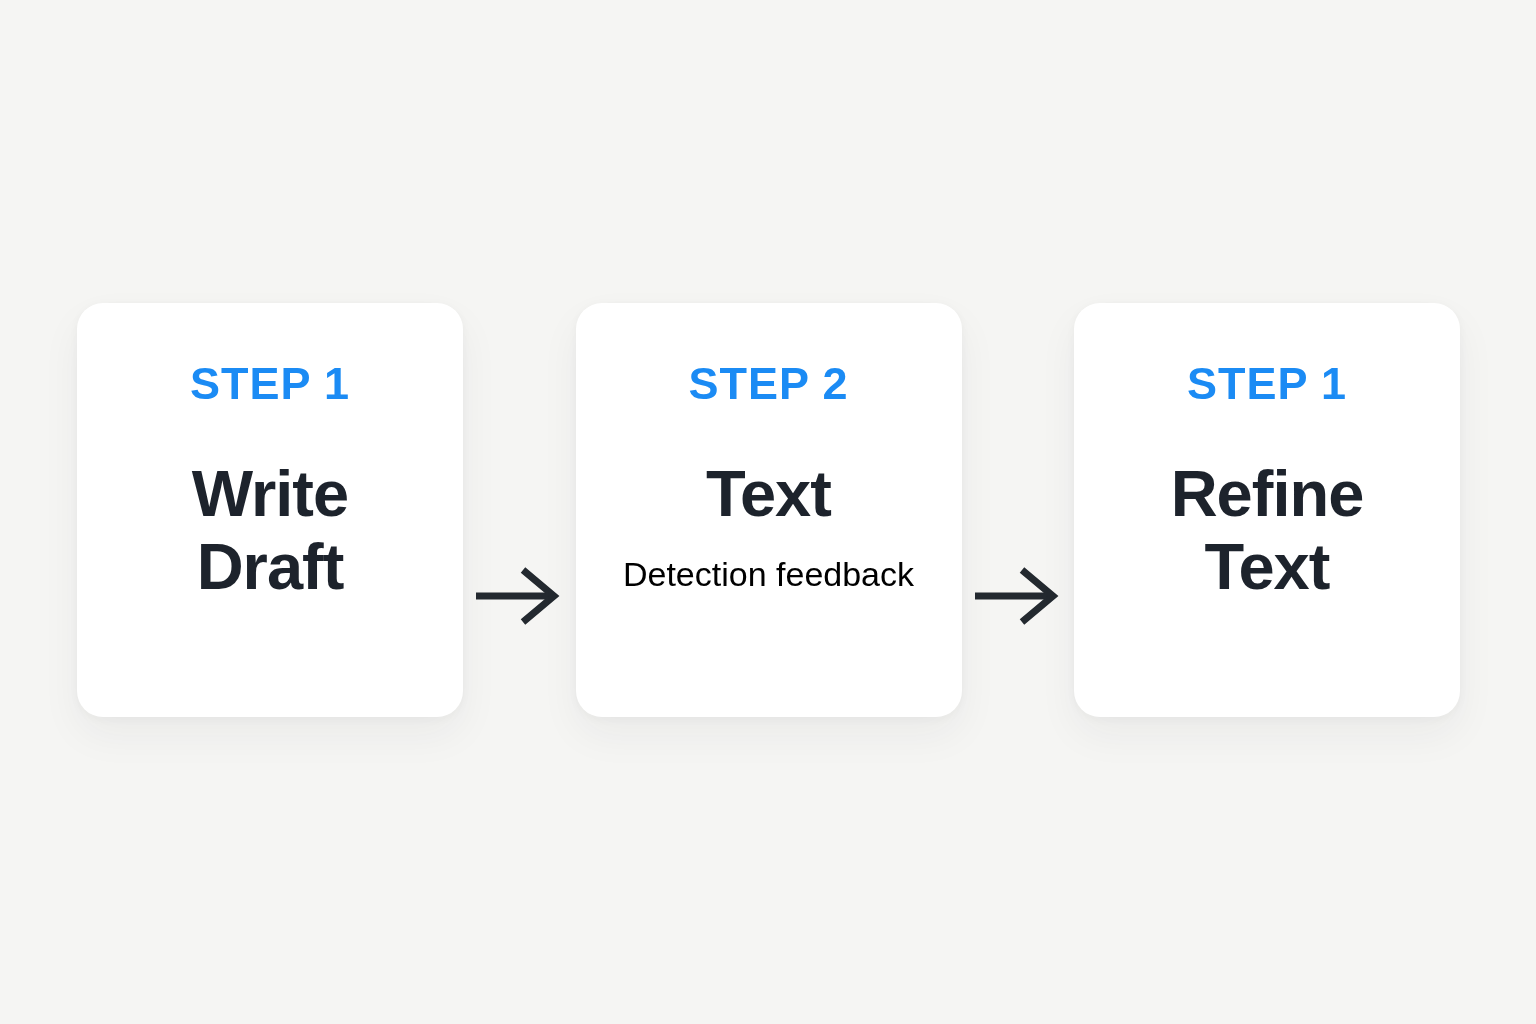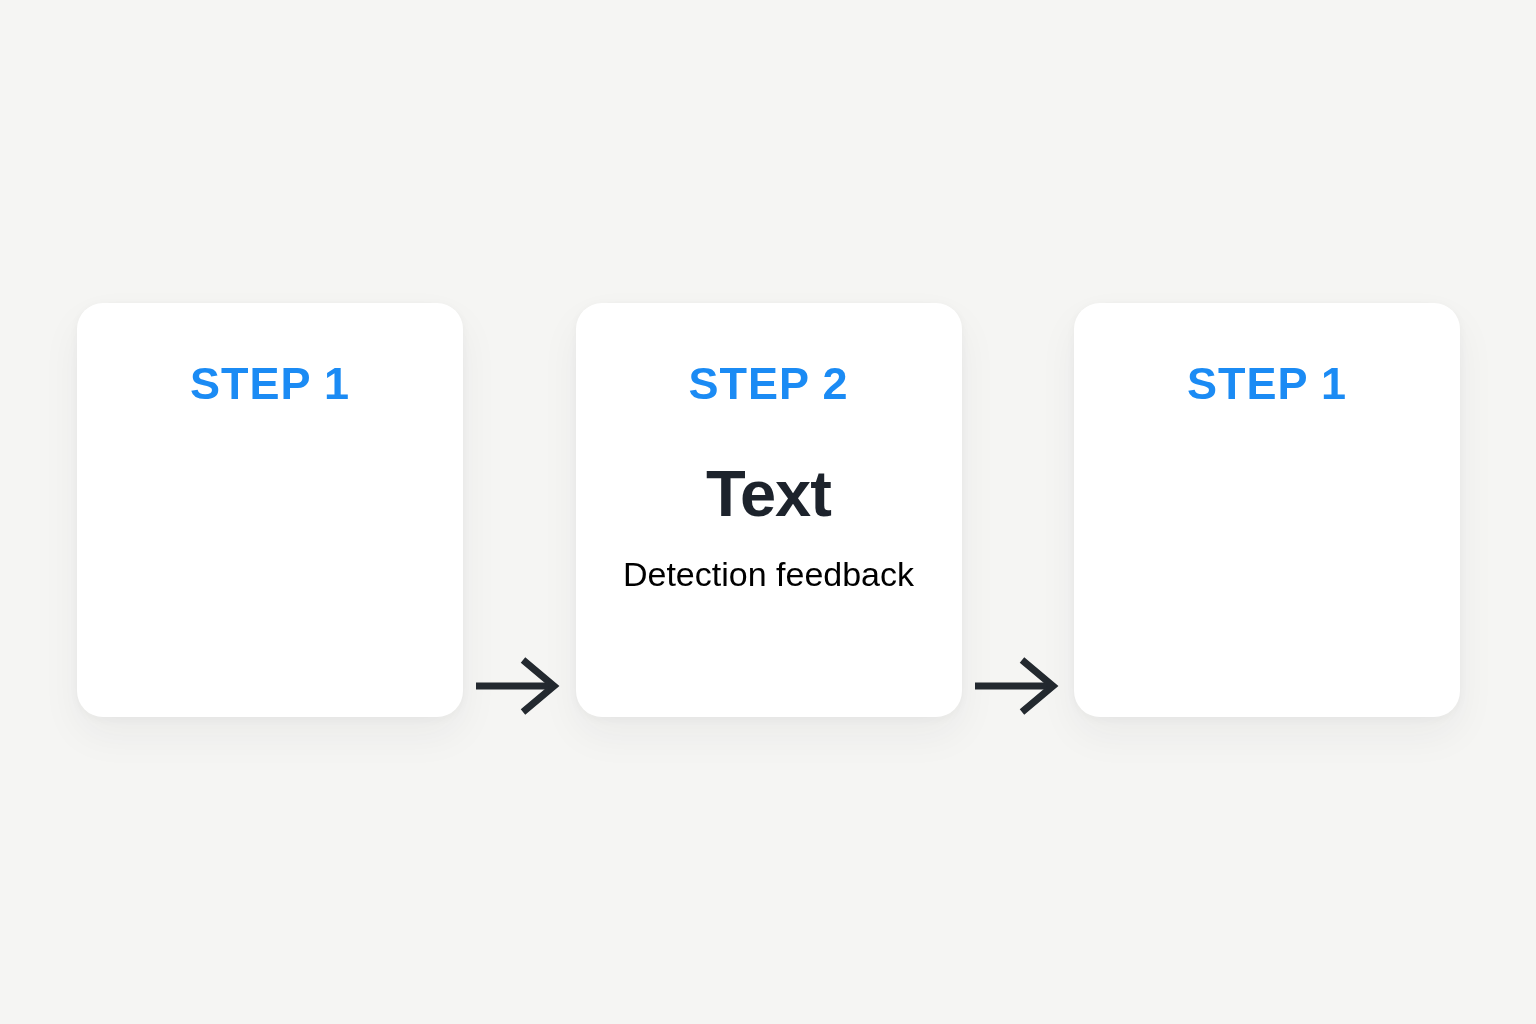--- a/index.html
+++ b/index.html
@@ -13,21 +13,21 @@
     overflow: hidden;
     font-family: "Liberation Sans", sans-serif;
     position: relative;
   }
   .flow-row {
     position: absolute;
     left: 77px;
     top: 303px;
     width: 1383px;
     display: flex;
-    align-items: flex-end;
+    align-items: center;
   }
   .step-card {
     flex: none;
     width: 386px;
     height: 414px;
     background: #ffffff;
     border-radius: 26px;
     box-shadow: 0 18px 40px rgba(40,45,55,0.05), 0 2px 10px rgba(40,45,55,0.04);
     display: flex;
     flex-direction: column;
@@ -72,20 +72,24 @@
     display: block;
   }
 </style>
 </head>
 <body>
 
 <div class="flow-row">
 
   <div class="step-card">
     <div class="step-label">STEP 1</div>
+    <div class="step-title">
+      <span>Write</span>
+      <span>Draft</span>
+    </div>
   </div>
 
   <div class="arrow-gap">
     <svg width="92" height="62" viewBox="0 0 92 62">
       <line x1="3" y1="31" x2="80" y2="31" stroke="#23292f" stroke-width="7"></line>
       <polyline points="50,5 81,31 50,57" fill="none" stroke="#23292f" stroke-width="7" stroke-linejoin="miter"></polyline>
     </svg>
   </div>
 
   <div class="step-card">
@@ -98,15 +102,19 @@
 
   <div class="arrow-gap">
     <svg width="92" height="62" viewBox="0 0 92 62">
       <line x1="3" y1="31" x2="80" y2="31" stroke="#23292f" stroke-width="7"></line>
       <polyline points="50,5 81,31 50,57" fill="none" stroke="#23292f" stroke-width="7" stroke-linejoin="miter"></polyline>
     </svg>
   </div>
 
   <div class="step-card">
     <div class="step-label">STEP 1</div>
+    <div class="step-title">
+      <span>Refine</span>
+      <span>Text</span>
+    </div>
   </div>
 
 </div>
 
 </body></html>

